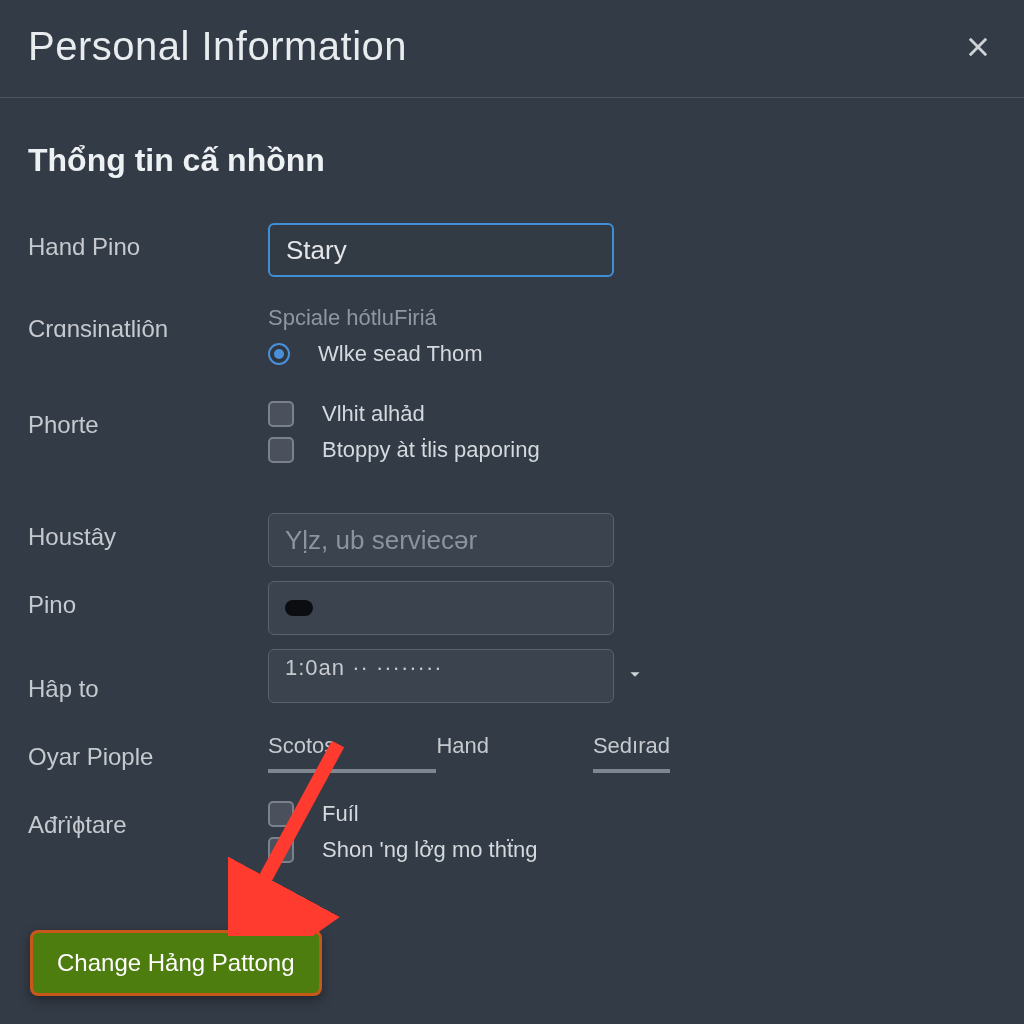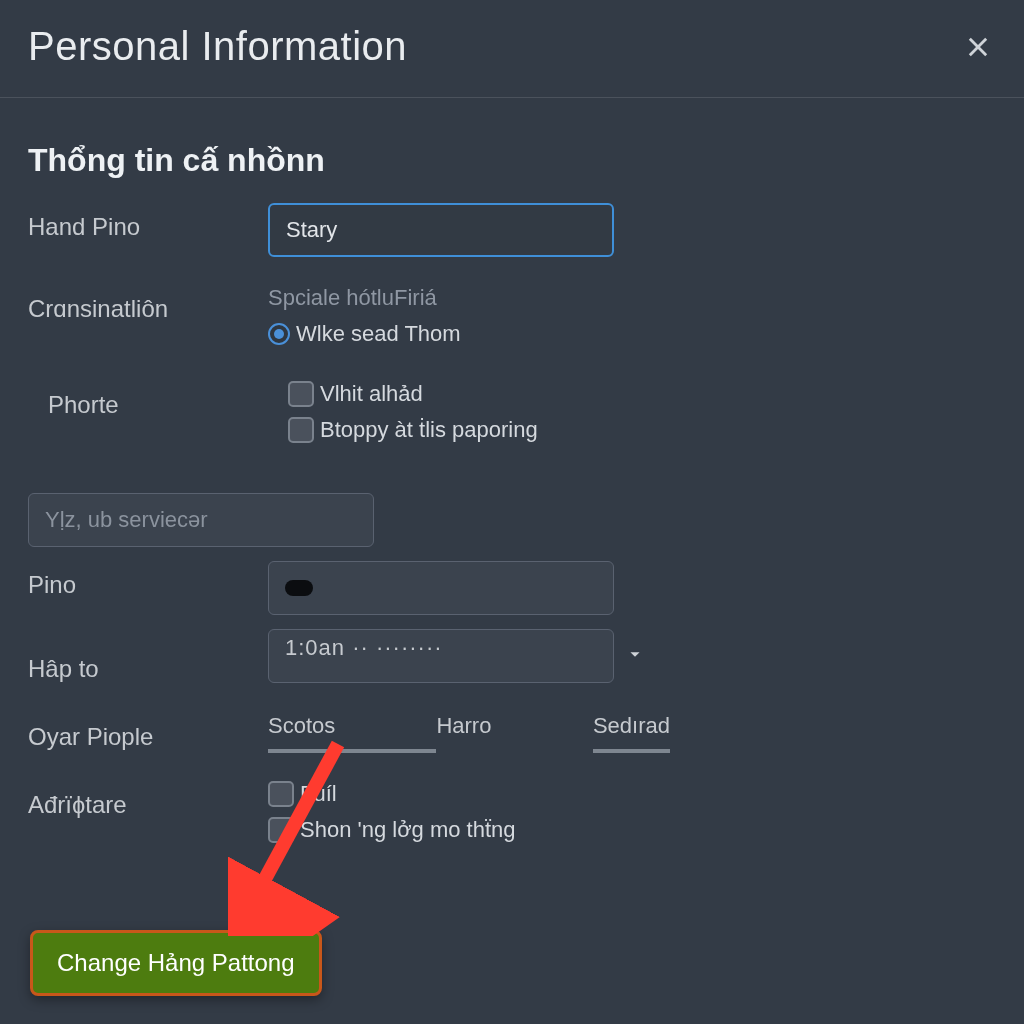--- a/index.html
+++ b/index.html
@@ -30,21 +30,21 @@
     color: #cfd3d8;
   }
   .close-btn svg { width: 28px; height: 28px; }
   .content {
     padding: 44px 28px 20px 28px;
   }
   .section-title {
     font-size: 32px;
     font-weight: 700;
     color: #eef1f4;
-    margin-bottom: 24px;
+    margin-bottom: 44px;
   }
   .row {
     display: flex;
     align-items: flex-start;
     margin-bottom: 28px;
   }
   .label {
     width: 240px;
     flex: 0 0 240px;
     font-size: 24px;
@@ -55,39 +55,39 @@
     width: 402px;
     flex: 0 0 402px;
   }
   .text-input {
     width: 346px;
     height: 54px;
     background: #3b434e;
     border: 1px solid #5a6270;
     border-radius: 6px;
     color: #e2e5e9;
-    font-size: 22px;
+    font-size: 26px;
     padding: 0 16px;
     outline: none;
   }
   .text-input.focused {
     border: 2px solid #3f8fd8;
     background: #323a44;
   }
   .text-input::placeholder { color: #8b939e; }
   .text-input.wide { width: 346px; }
   .helper {
     font-size: 22px;
     color: #8f97a3;
     margin-bottom: 10px;
   }
   .radio-row, .chk-row {
     display: flex;
     align-items: center;
-    gap: 6px;
+    gap: 28px;
     margin-bottom: 10px;
   }
   .radio {
     width: 22px; height: 22px; border-radius: 50%;
     border: 2px solid #4a90d9;
     display: flex; align-items: center; justify-content: center;
     cursor: pointer;
     background: #2f3741;
   }
   .radio.checked .dot {
@@ -198,35 +198,36 @@
       <div class="helper">Spciale hótluFiriá</div>
       <div class="radio-row">
         <div class="radio checked">
             <div class="dot"></div>
           </div>
         <div class="opt-label">Wlke sead Thom</div>
       </div>
     </div>
   </div>
 
-  <div class="row" style="margin-bottom:40px;margin-left:20px;">
+  <div class="row" style="margin-bottom:40px;">
     <div class="label">Phorte</div>
     <div class="field">
       <div class="chk-row">
         <div class="chk"></div>
         <div class="opt-label">Vlhit alhảd</div>
       </div>
       <div class="chk-row">
         <div class="chk"></div>
         <div class="opt-label">Btoppy àt ṫlis paporing</div>
       </div>
     </div>
   </div>
 
   <div class="row" style="margin-bottom:14px;">
+    <div class="label">Houstây</div>
     <div class="field">
       <input class="text-input wide" placeholder="Yḷz, ub serviecǝr" style="">
     </div>
   </div>
 
   <div class="row" style="margin-bottom:14px;">
     <div class="label">Pino</div>
     <div class="field">
       <div class="text-input wide" style="display:flex;align-items:center;">
         <div class="pwd-dot"></div>
@@ -246,21 +247,21 @@
         </div>
       </div>
     </div>
   </div>
 
   <div class="row" style="">
     <div class="label">Oyar Piople</div>
     <div class="field">
       <div class="tabs">
         <div class="tab tab1">Scotos</div>
-        <div class="tab tab2">Harro</div>
+        <div class="tab tab2">Hand</div>
         <div class="tab tab3">Sedırad</div>
       </div>
     </div>
   </div>
 
   <div class="row">
     <div class="label">Ađrïɸtare</div>
     <div class="field">
       <div class="chk-row">
         <div class="chk"></div>

